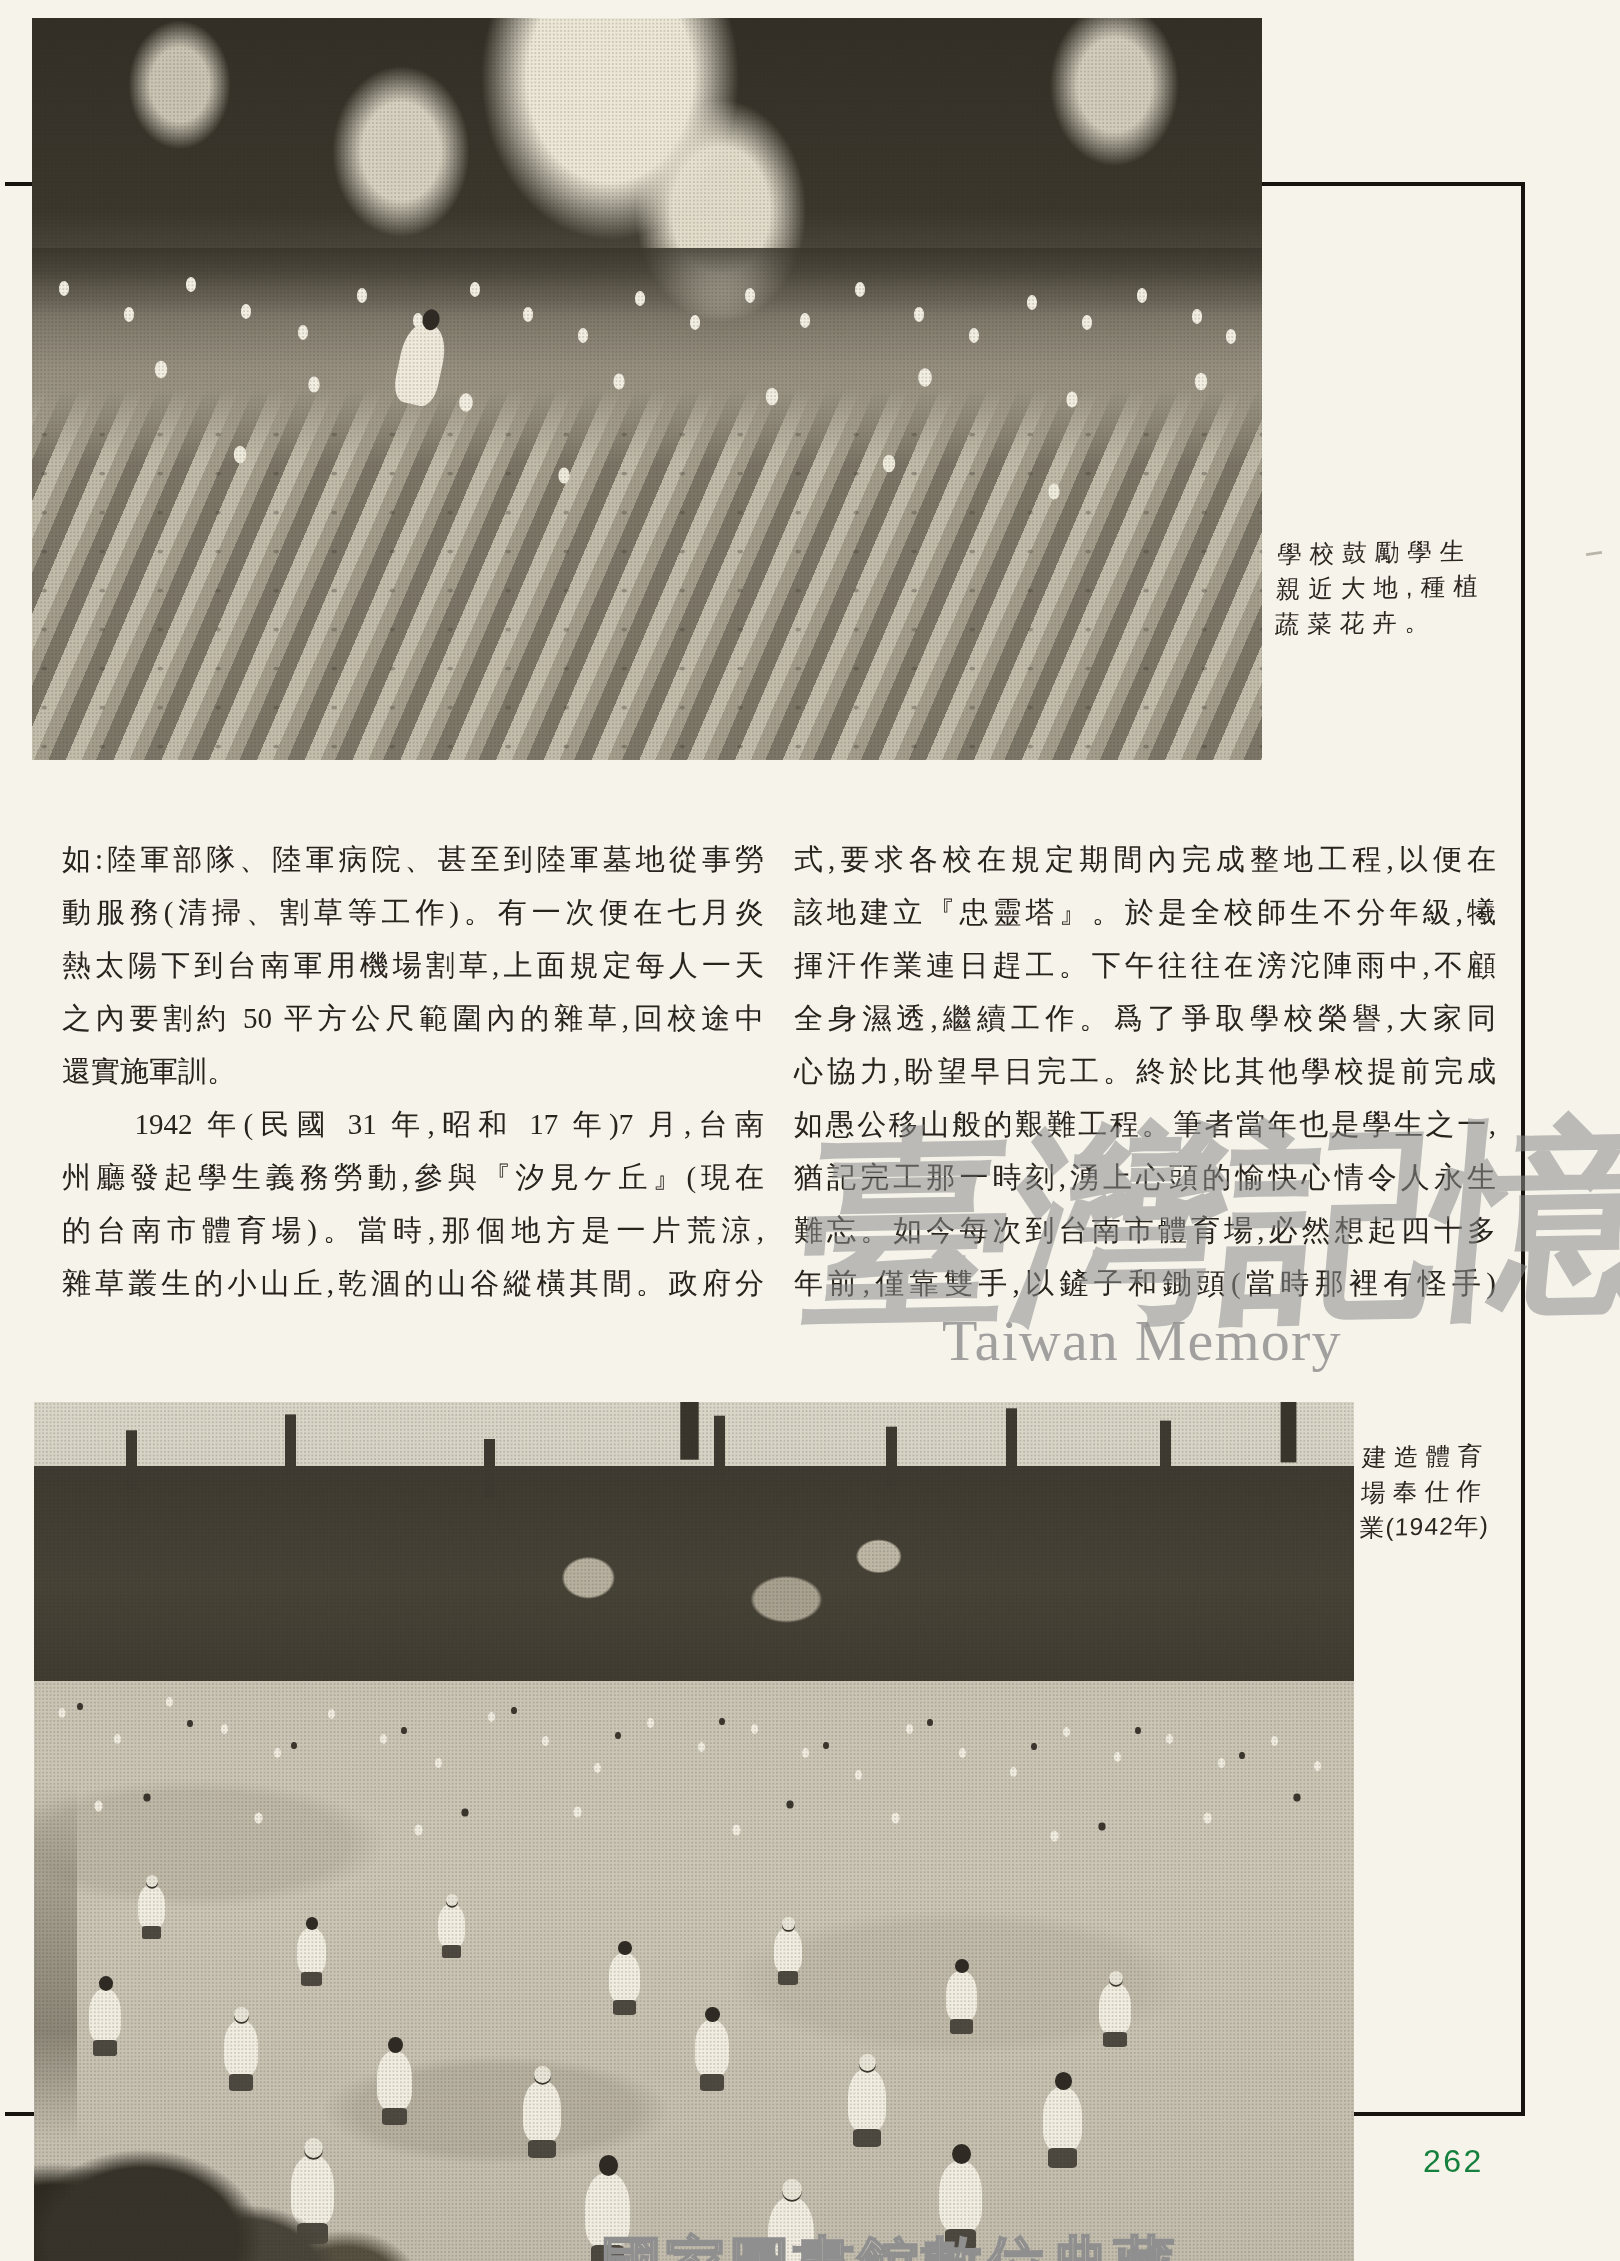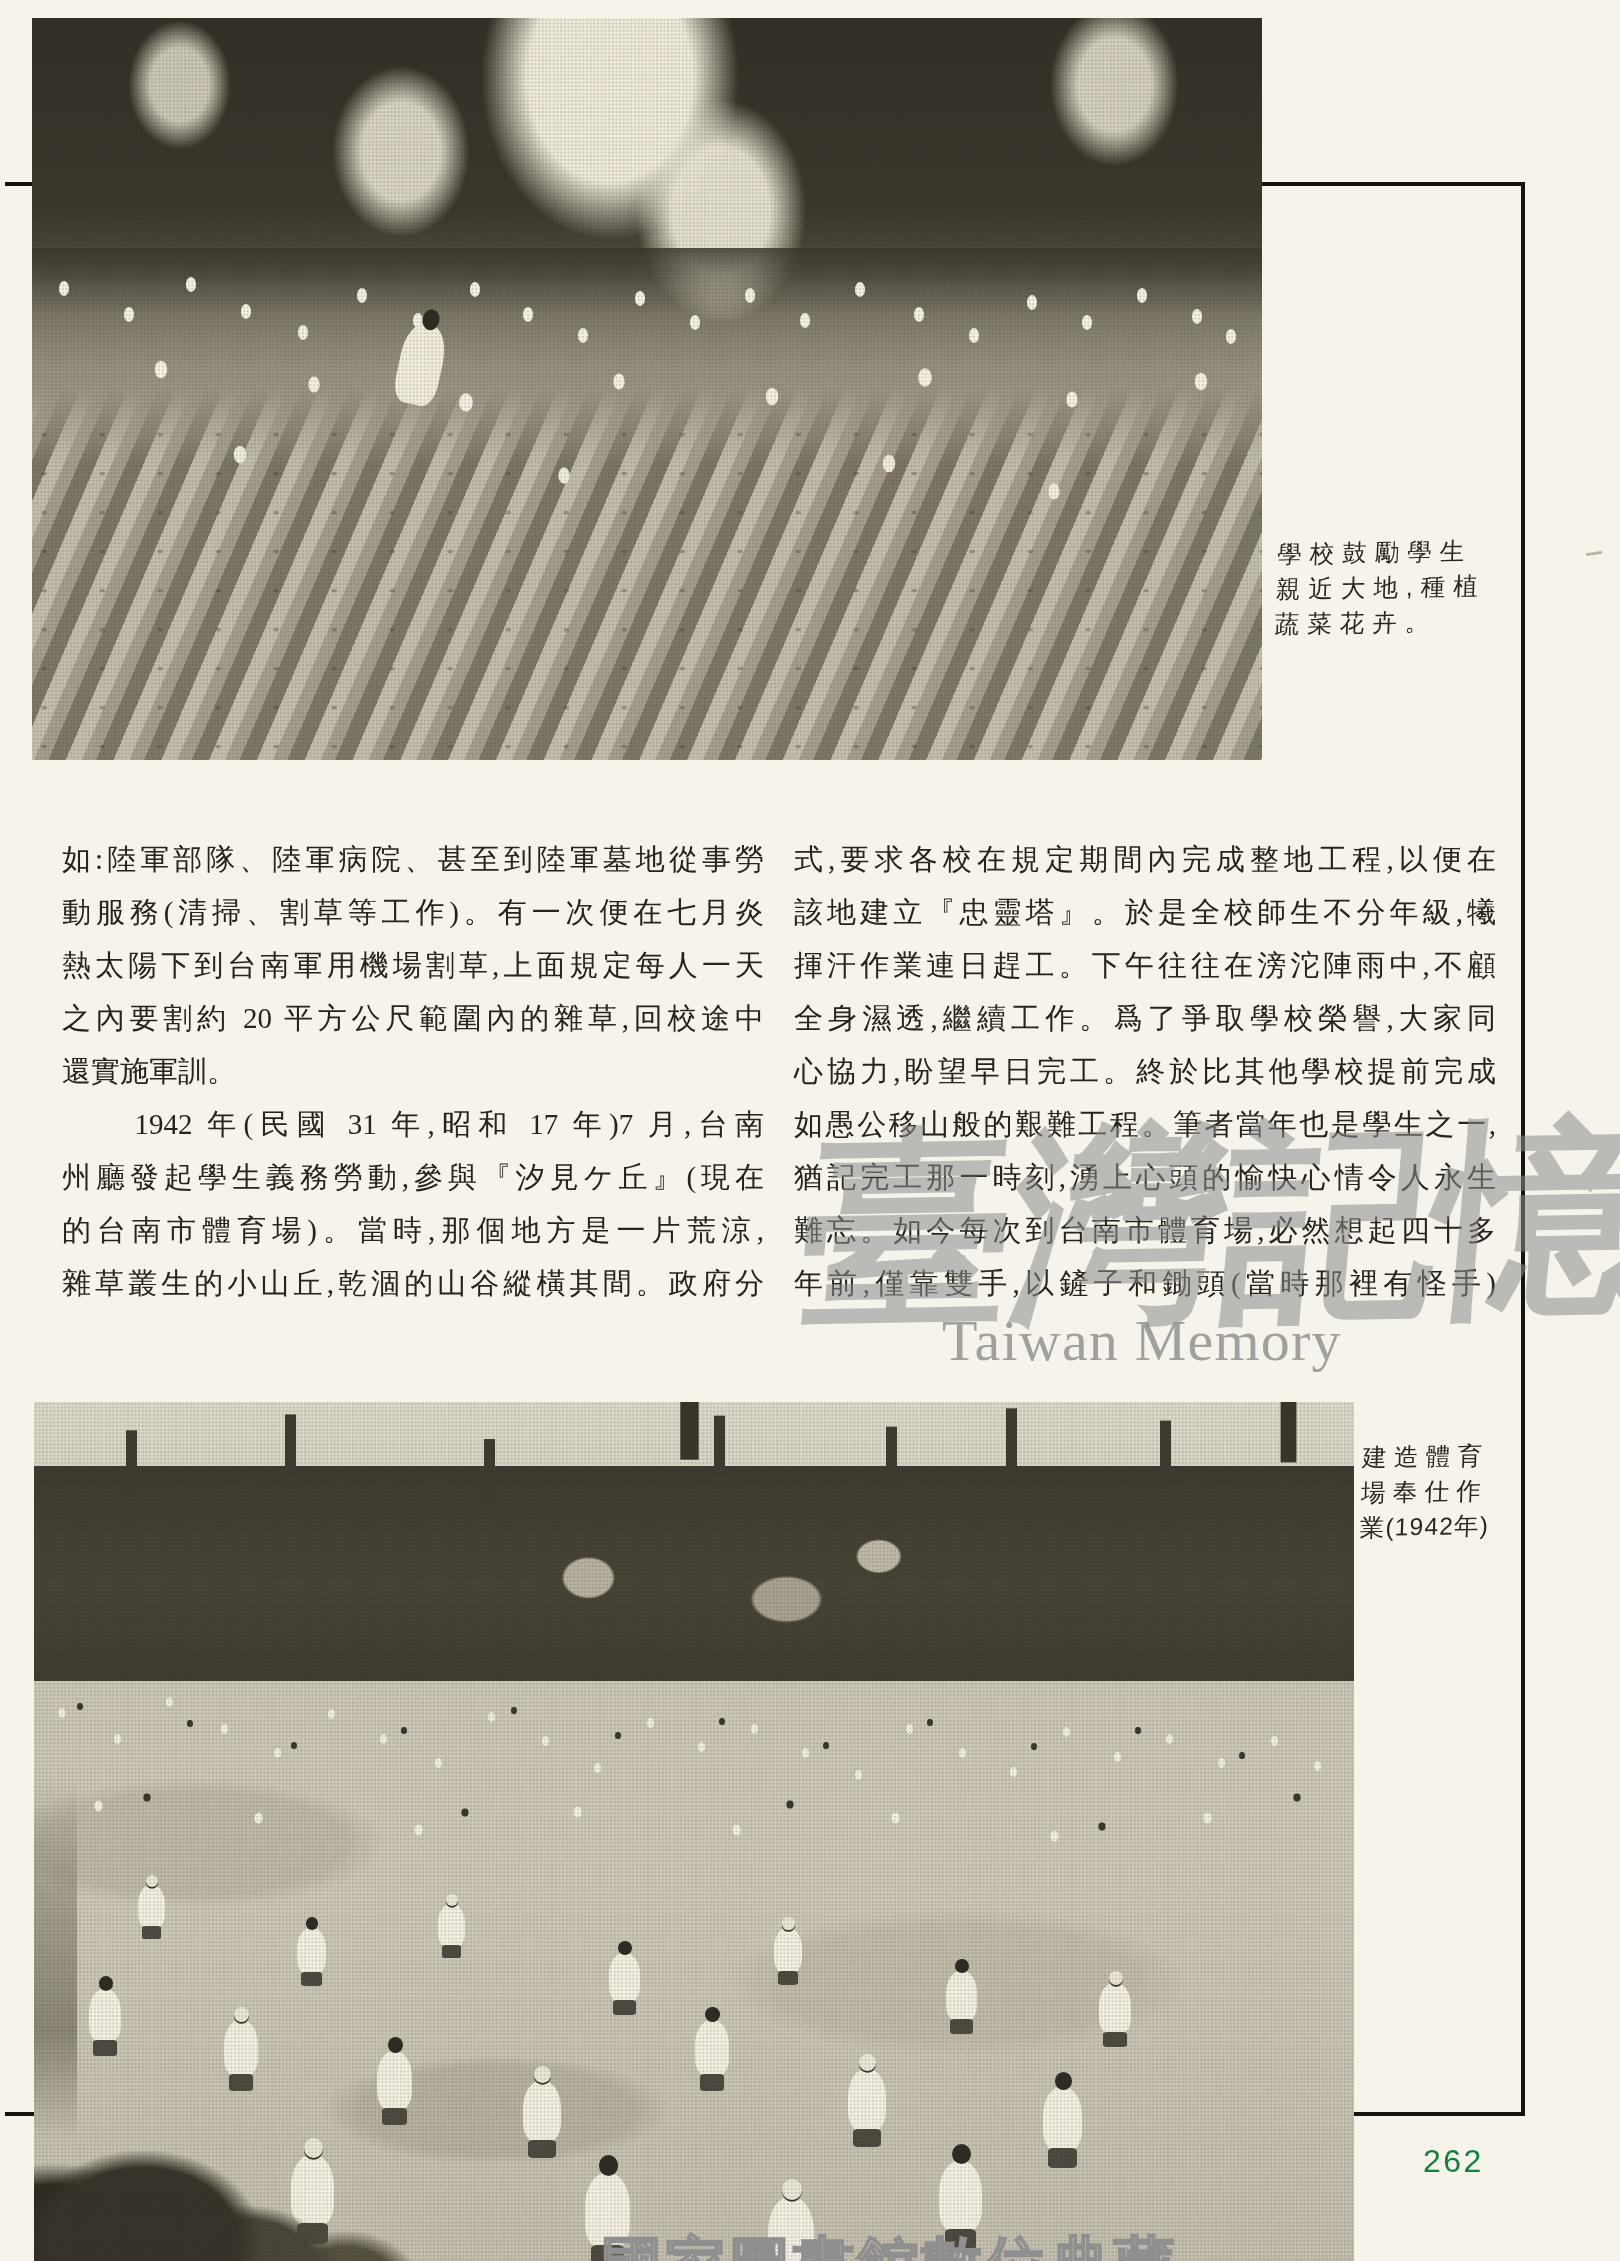--- a/index.html
+++ b/index.html
@@ -171,21 +171,21 @@
   <div class="caption caption-top">
       <div class="cap-line">學校鼓勵學生</div>
       <div class="cap-line">親近大地,種植</div>
       <div class="cap-line">蔬菜花卉。</div>
     </div>
 
   <div class="column column-left">
       <div class="line just">如:陸軍部隊、陸軍病院、甚至到陸軍墓地從事勞</div>
       <div class="line just">動服務(清掃、割草等工作)。有一次便在七月炎</div>
       <div class="line just">熱太陽下到台南軍用機場割草,上面規定每人一天</div>
-      <div class="line just">之內要割約 20 平方公尺範圍內的雜草,回校途中</div>
+      <div class="line just">之內要割約 50 平方公尺範圍內的雜草,回校途中</div>
       <div class="line">還實施軍訓。</div>
       <div class="line just">　　1942 年(民國 31 年,昭和 17 年)7 月,台南</div>
       <div class="line just">州廳發起學生義務勞動,參與『汐見ケ丘』(現在</div>
       <div class="line just">的台南市體育場)。當時,那個地方是一片荒涼,</div>
       <div class="line just">雜草叢生的小山丘,乾涸的山谷縱橫其間。政府分</div>
     </div>
 
   <div class="column column-right">
       <div class="line just">式,要求各校在規定期間內完成整地工程,以便在</div>
       <div class="line just">該地建立『忠靈塔』。於是全校師生不分年級,犧</div>

